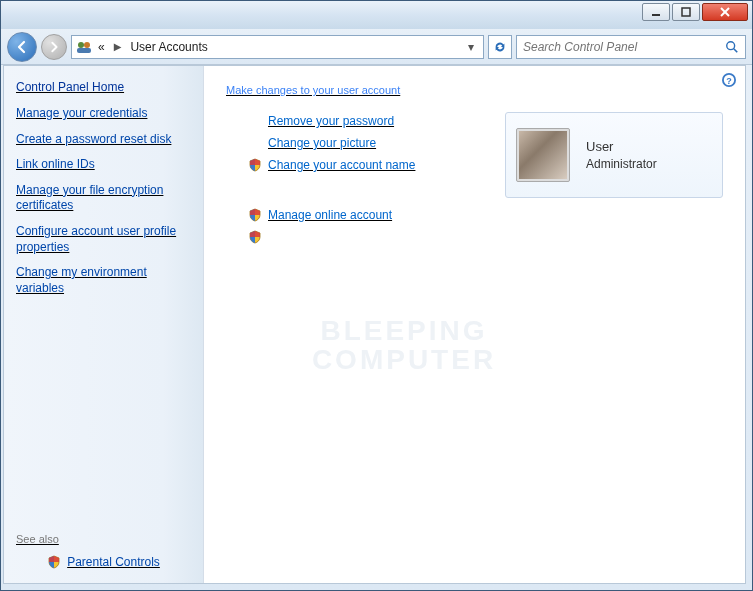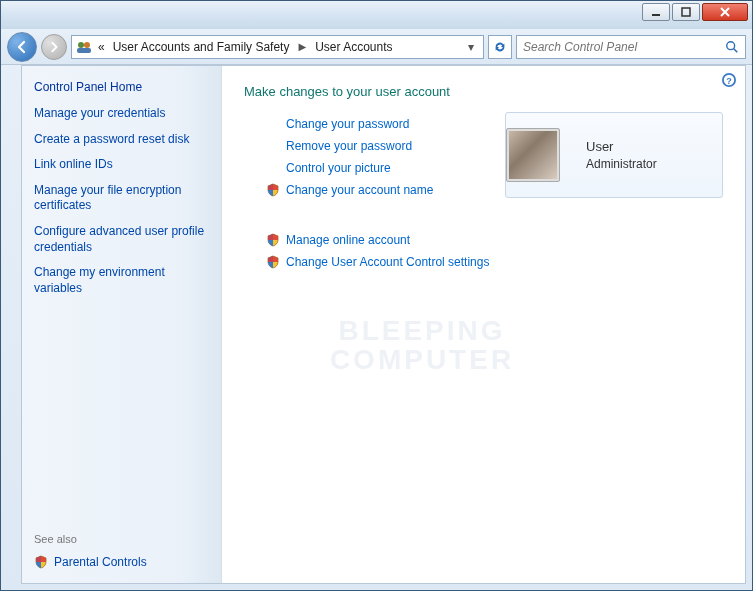--- a/index.html
+++ b/index.html
@@ -95,22 +95,23 @@
   }
   .searchbox input {
     border:none;outline:none;flex:1;font-style:italic;color:#666;
     font-family:inherit;font-size:12px;background:transparent;
   }
   
   .body {
     flex:1;
     display:flex;
     background:#fff;
-    margin: 0 6px 6px 20px;
+    margin: 0 6px 6px 2px;
     border:1px solid #b8c8d8;
+    text-decoration:underline;
   }
   .sidebar {
     width: 200px;
     background: linear-gradient(to right,#f0f5fb 0%, #eaf1f9 80%, #dde8f2 100%);
     border-right:1px solid #d4dde8;
     padding: 14px 12px;
     display:flex;
     flex-direction:column;
   }
   .sidebar h3 {
@@ -121,49 +122,49 @@
     display:block;color:#0046aa;text-decoration:none;
     font-size:12px;margin-bottom:10px;line-height:1.3;
     cursor:pointer;
   }
   .sidebar .spacer { flex:1; }
   .sidebar .seealso {
     font-size:11px;color:#777;margin-bottom:10px;
   }
   .sidebar .seealso-link {
     display:flex;align-items:center;gap:6px;color:#0046aa;
-    font-size:12px;cursor:pointer;
+    font-size:12px;cursor:pointer;justify-content:center;
   }
   
   .content {
     flex:1;padding:18px 22px;position:relative;background:#fff;
   }
   .help-icon {
     position:absolute;top:6px;right:8px;width:16px;height:16px;
     cursor:pointer;
   }
   .content h1 {
-    font-size:13px;font-weight:normal;color:#0f766e;margin-bottom:18px;
+    font-size:11px;font-weight:normal;color:#3b82f6;margin-bottom:18px;
   }
   .tasklist { margin-left:22px; }
   .tasklist .row {
     display:flex;align-items:center;gap:6px;margin-bottom:8px;
     font-size:12px;
   }
   .tasklist .row a { color:#0066cc;text-decoration:none;cursor:pointer; }
   .tasklist .gap { height:28px; }
   .shield { width:14px;height:14px;display:inline-block;flex-shrink:0; }
   .shield-spacer { width:14px;height:14px;flex-shrink:0; }
   
   .usercard {
     position:absolute;top:46px;right:22px;
     width:218px;height:86px;
     border:1px solid #c8d6e8;border-radius:3px;
     background:linear-gradient(to bottom,#f8fbff,#eef5fc);
-    display:flex;align-items:center;padding:0;gap:26px;
+    display:flex;align-items:center;padding:10px;gap:16px;
   }
   .avatar {
     width:54px;height:54px;border:1px solid #aaa;border-radius:2px;
     background:#ddd;padding:2px;
   }
   .avatar-inner {
     width:100%;height:100%;
     background:linear-gradient(135deg,#c8b8a8 0%,#8a7a6a 40%,#d8ccc0 100%);
   }
   .userinfo { font-size:12px;color:#333;line-height:1.4; }
@@ -212,21 +213,20 @@
     </div>
     <div class="addrbox">
       <span class="addr-icon">
         <svg viewBox="0 0 16 16">
             <circle cx="5" cy="6" r="3" fill="#5a8a3a"></circle>
             <circle cx="11" cy="6" r="3" fill="#c87a2a"></circle>
             <rect x="1" y="9" width="14" height="5" rx="2" fill="#4a7ab0"></rect>
           </svg>
       </span>
       <span class="addr-seg">«</span>
-      <span class="addr-seg">User Accounts and Family Safety</span>
       <span class="addr-arrow">▶</span>
       <span class="addr-seg">User Accounts</span>
       <span style="flex:1"></span>
       <span class="addr-drop">▾</span>
     </div>
     <div class="refreshbtn">
       <svg width="14" height="14" viewBox="0 0 16 16">
           <path d="M3 8a5 5 0 0 1 9-3l1-1v4h-4l1.5-1.5A3.2 3.2 0 0 0 4.8 8" fill="#2a6db8"></path>
           <path d="M13 8a5 5 0 0 1-9 3l-1 1v-4h4l-1.5 1.5A3.2 3.2 0 0 0 11.2 8" fill="#2a6db8"></path>
         </svg>
@@ -241,21 +241,21 @@
   </div>
 
   <div class="body">
 
     <div class="sidebar">
       <h3>Control Panel Home</h3>
       <a class="task">Manage your credentials</a>
       <a class="task">Create a password reset disk</a>
       <a class="task">Link online IDs</a>
       <a class="task">Manage your file encryption certificates</a>
-      <a class="task">Configure advanced user profile credentials</a>
+      <a class="task">Configure account user profile properties</a>
       <a class="task">Change my environment variables</a>
       <div class="spacer"></div>
       <div class="seealso">See also</div>
       <div class="seealso-link">
         <span class="shield">
           <svg viewBox="0 0 14 14">
               <path d="M7 1 L12 3 V7 C12 10 9.5 12.5 7 13 C4.5 12.5 2 10 2 7 V3 Z" fill="#f4c430" stroke="#a0761a" stroke-width="0.8"></path>
               <path d="M7 1 L7 13 C4.5 12.5 2 10 2 7 V3 Z" fill="#3a7ac8"></path>
               <path d="M7 1 L12 3 V7 L2 7 V3 Z" fill="#d83a3a" opacity="0.85"></path>
             </svg>
@@ -276,29 +276,25 @@
       <h1>Make changes to your user account</h1>
 
       <div class="watermark">
         <div>BLEEPING</div>
         <div>COMPUTER</div>
       </div>
 
       <div class="tasklist">
         <div class="row">
             <span class="shield-spacer"></span>
-            <a>Change your password</a>
+            <a>Remove your password</a>
           </div>
         <div class="row">
             <span class="shield-spacer"></span>
-            <a>Remove your password</a>
-          </div>
-        <div class="row">
-            <span class="shield-spacer"></span>
-            <a>Control your picture</a>
+            <a>Change your picture</a>
           </div>
         <div class="row">
             <span class="shield"><svg viewBox="0 0 14 14">
                 <path d="M7 1 L12 3 V7 C12 10 9.5 12.5 7 13 C4.5 12.5 2 10 2 7 V3 Z" fill="#f4c430" stroke="#a0761a" stroke-width="0.8"></path>
                 <path d="M7 1 L7 13 C4.5 12.5 2 10 2 7 V3 Z" fill="#3a7ac8"></path>
                 <path d="M7 1 L12 3 V7 L2 7 V3 Z" fill="#d83a3a" opacity="0.85"></path>
               </svg></span>
             <a>Change your account name</a>
           </div>
         <div class="gap"></div>
@@ -309,21 +305,20 @@
                 <path d="M7 1 L12 3 V7 L2 7 V3 Z" fill="#d83a3a" opacity="0.85"></path>
               </svg></span>
             <a>Manage online account</a>
           </div>
         <div class="row">
             <span class="shield"><svg viewBox="0 0 14 14">
                 <path d="M7 1 L12 3 V7 C12 10 9.5 12.5 7 13 C4.5 12.5 2 10 2 7 V3 Z" fill="#f4c430" stroke="#a0761a" stroke-width="0.8"></path>
                 <path d="M7 1 L7 13 C4.5 12.5 2 10 2 7 V3 Z" fill="#3a7ac8"></path>
                 <path d="M7 1 L12 3 V7 L2 7 V3 Z" fill="#d83a3a" opacity="0.85"></path>
               </svg></span>
-            <a>Change User Account Control settings</a>
           </div>
       </div>
 
       <div class="usercard">
         <div class="avatar">
             <div class="avatar-inner"></div>
           </div>
         <div class="userinfo">
           <div class="uname">User</div>
           <div>Administrator</div>

